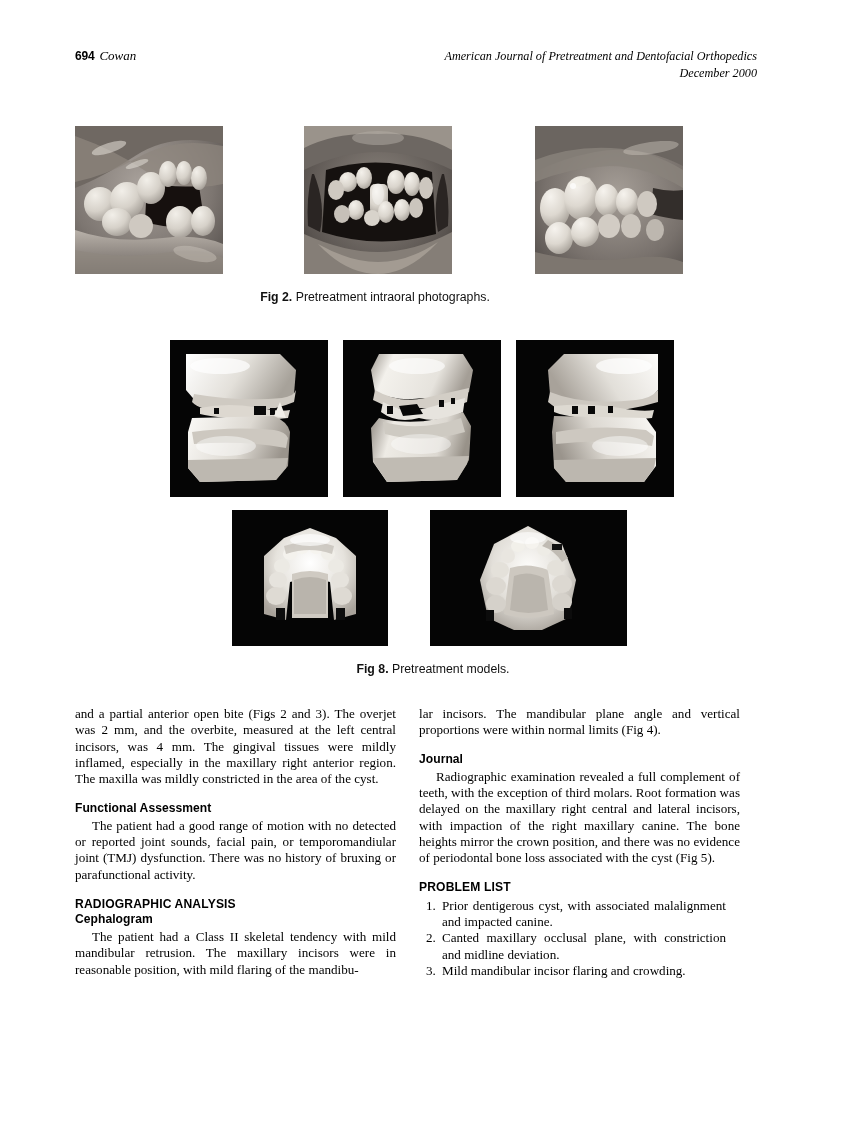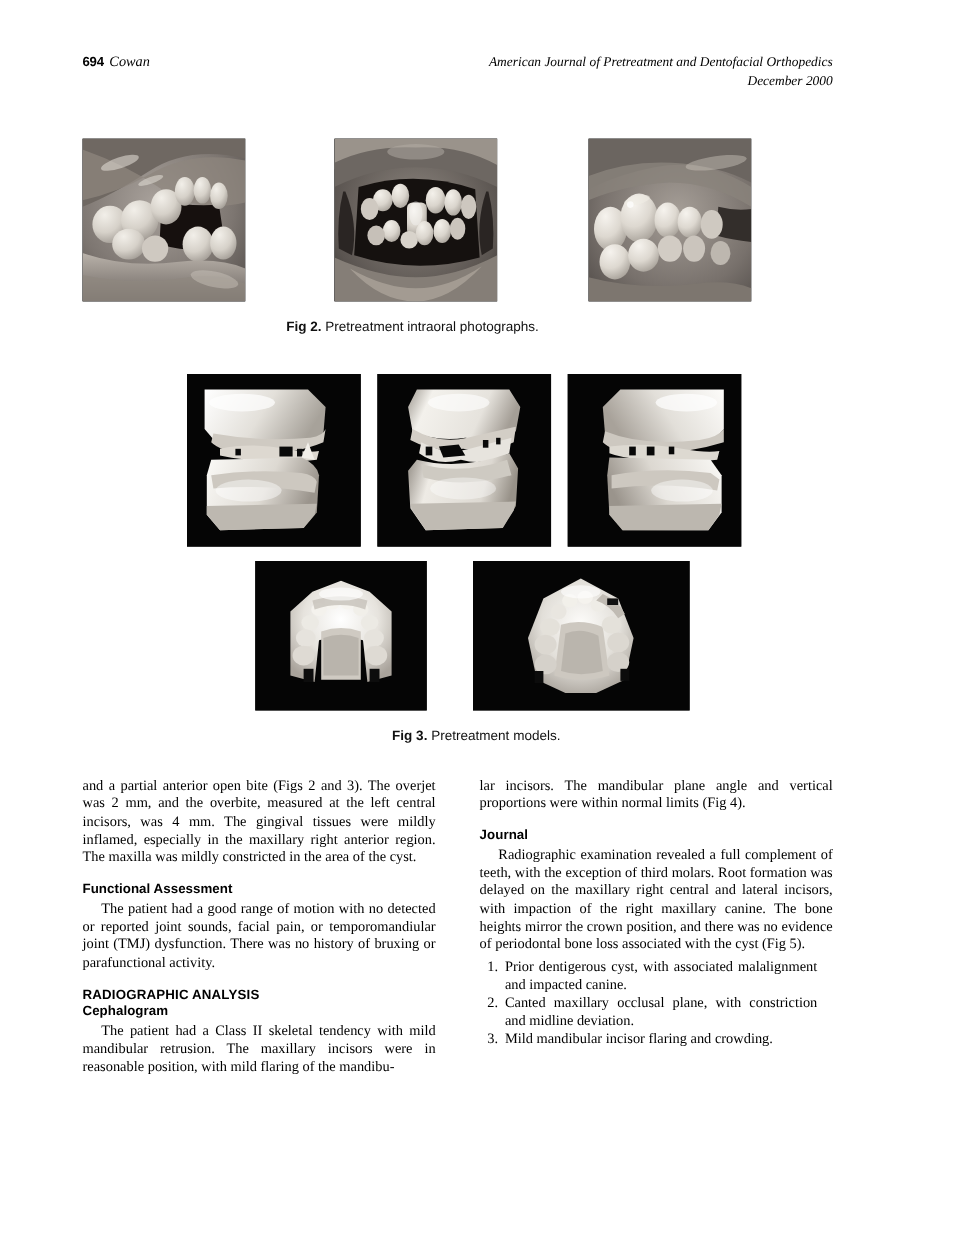--- a/index.html
+++ b/index.html
@@ -85,21 +85,21 @@
     top: 706px;
     width: 682px;
     height: 330px;
   }
   .col {
     position: absolute;
     top: 0;
     width: 321px;
   }
   .col-left  { left: 0; }
-  .col-right { left: 361px; }
+  .col-right { left: 344px; }
 
   p.body {
     margin: 0 0 0 0;
     font-size: 13.1px;
     line-height: 16.35px;
     text-align: justify;
     text-justify: inter-word;
     hyphens: none;
     font-family: "Liberation Serif", serif;
   }
@@ -465,21 +465,21 @@
         <path d="M118 30 Q132 36 138 48 L132 52 Q124 40 112 36 Z" fill="#c0bbb3"></path>
         <rect x="56" y="100" width="8" height="11" fill="#0c0c0c"></rect>
         <rect x="134" y="98" width="8" height="11" fill="#0c0c0c"></rect>
         <rect x="122" y="34" width="10" height="6" fill="#111111"></rect>
 
         <ellipse cx="98" cy="28" rx="18" ry="6" fill="#ffffff" opacity="0.6"></ellipse>
       </svg>
     </div>
 
     <div class="figcaption" style="left:0; top:662px;">
-      <b>Fig 3.</b>
+      <b>Fig 8.</b>
       <span>Pretreatment models.</span>
     </div>
   </div>
 
   <div class="columns">
 
     <div class="col col-left">
       <p class="body">and a partial anterior open bite (Figs 2 and 3). The overjet was 2 mm, and the overbite, measured at the left central incisors, was 4 mm. The gingival tissues were mildly inflamed, especially in the maxillary right anterior region. The maxilla was mildly constricted in the area of the cyst.</p>
 
       <h3 class="sechead">Functional Assessment</h3>
@@ -493,20 +493,21 @@
       <p class="body indent">The patient had a Class II skeletal tendency with mild mandibular retrusion. The maxillary incisors were in reasonable position, with mild flaring of the mandibu-</p>
     </div>
 
     <div class="col col-right">
       <p class="body">lar incisors. The mandibular plane angle and vertical proportions were within normal limits (Fig 4).</p>
 
       <h3 class="sechead">Journal</h3>
 
       <p class="body indent">Radiographic examination revealed a full complement of teeth, with the exception of third molars. Root formation was delayed on the maxillary right central and lateral incisors, with impaction of the right maxillary canine. The bone heights mirror the crown position, and there was no evidence of periodontal bone loss associated with the cyst (Fig 5).</p>
 
+      <h3 class="sechead caps">PROBLEM LIST</h3>
 
       <ol class="problems">
         <li>Prior dentigerous cyst, with associated malalignment and impacted canine.</li>
         <li>Canted maxillary occlusal plane, with constriction and midline deviation.</li>
         <li>Mild mandibular incisor flaring and crowding.</li>
       </ol>
     </div>
 
   </div>
 

